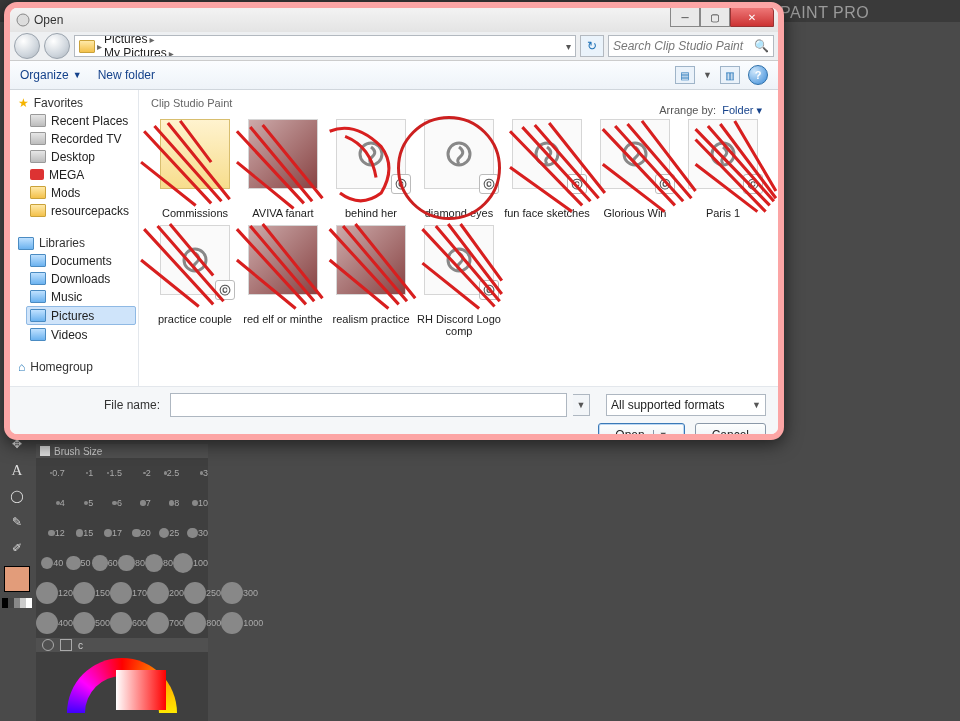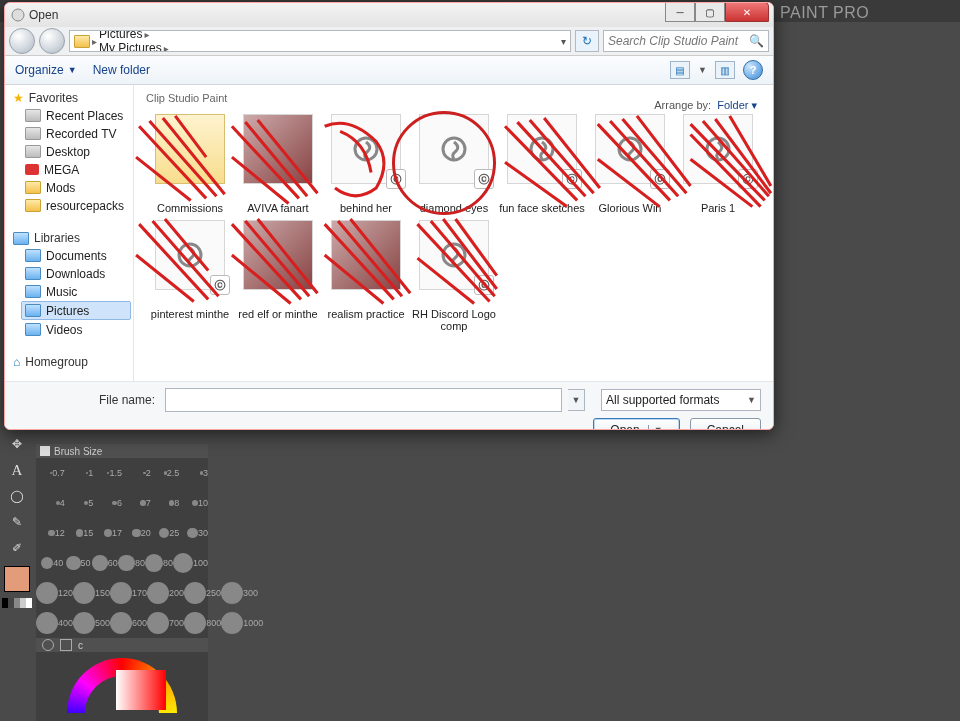--- a/index.html
+++ b/index.html
@@ -20,21 +20,21 @@
   .panel-hdr .ico{width:10px;height:10px;background:#ddd}
   .grid5{display:grid;grid-template-columns:repeat(6,1fr)}
   .gcell{height:30px;display:flex;flex-direction:row;align-items:center;justify-content:flex-end;color:#aaa;font-size:9px;position:relative}
   .dot{background:#888;border-radius:50%}
   .colorwheel{position:relative;height:80px;display:flex;align-items:flex-start;justify-content:center;padding-top:6px}
   .wheel{width:110px;height:110px;border-radius:50%;background:conic-gradient(red,orange,yellow,lime,cyan,blue,magenta,red);position:relative;clip-path:inset(0 0 55px 0)}
   .wheel::after{content:"";position:absolute;inset:18px;background:#3f3f3f;border-radius:50%}
   .sq{position:absolute;left:80px;top:18px;width:50px;height:40px;background:linear-gradient(to right,#fff,#f00)}
 
   
-  .dialog{position:absolute;left:4px;top:2px;width:768px;height:426px;background:#fff;border:1px solid #fca5a5;border-radius:6px;box-shadow:0 4px 18px rgba(0,0,0,.6);overflow:hidden}
+  .dialog{position:absolute;left:4px;top:2px;width:768px;height:426px;background:#fff;border:6px solid #fca5a5;border-radius:13px;box-shadow:0 4px 18px rgba(0,0,0,.6);overflow:hidden}
   .dlg-top{height:24px;background:linear-gradient(#f3f3f3,#e4e4e4);display:flex;align-items:center;position:relative}
   .dlg-top .ico{width:14px;height:14px;margin:0 4px 0 6px}
   .dlg-title{font-size:12px;color:#333}
   .winbtns{position:absolute;right:4px;top:0;display:flex}
   .winbtn{width:28px;height:18px;border:1px solid #888;background:#e9e9e9;display:flex;align-items:center;justify-content:center;font-size:10px;margin-top:-1px}
   .winbtn.close{width:42px;background:linear-gradient(#e77,#c33);color:#fff;border-color:#933;border-top-right-radius:4px}
 
   .navrow{height:28px;background:#eef0f2;display:flex;align-items:center;padding:0 4px;gap:4px;border-bottom:1px solid #ccc}
   .navbtn{width:24px;height:24px;border-radius:50%;background:radial-gradient(circle at 35% 30%,#fff,#cfd6dd 60%,#aab2bb);border:1px solid #9aa3ad}
   .loc{flex:1;height:20px;border:1px solid #b3b9c0;background:#fff;display:flex;align-items:center;padding-left:4px;gap:2px;font-size:12px;overflow:hidden}
@@ -471,21 +471,21 @@
               <div class="lbl">Paris 1</div>
             </div>
             <div class="th">
               <div class="img">
                 <svg width="30" height="30">
                   <circle cx="15" cy="15" r="11" fill="none" stroke="#888" stroke-width="3"></circle>
                   <path d="M15 8 Q22 13 16 18 Q12 21 15 25" fill="none" stroke="#888" stroke-width="3"></path>
                 </svg>
                 <span class="badge">ⓒ</span>
               </div>
-              <div class="lbl">pinterest minthe</div>
+              <div class="lbl">practice couple</div>
             </div>
             <div class="th">
               <div class="img" style="background:linear-gradient(135deg,#caa,#844)"></div>
               <div class="lbl">red elf or minthe</div>
             </div>
             <div class="th">
               <div class="img" style="background:linear-gradient(135deg,#caa,#844)"></div>
               <div class="lbl">realism practice</div>
             </div>
             <div class="th">

